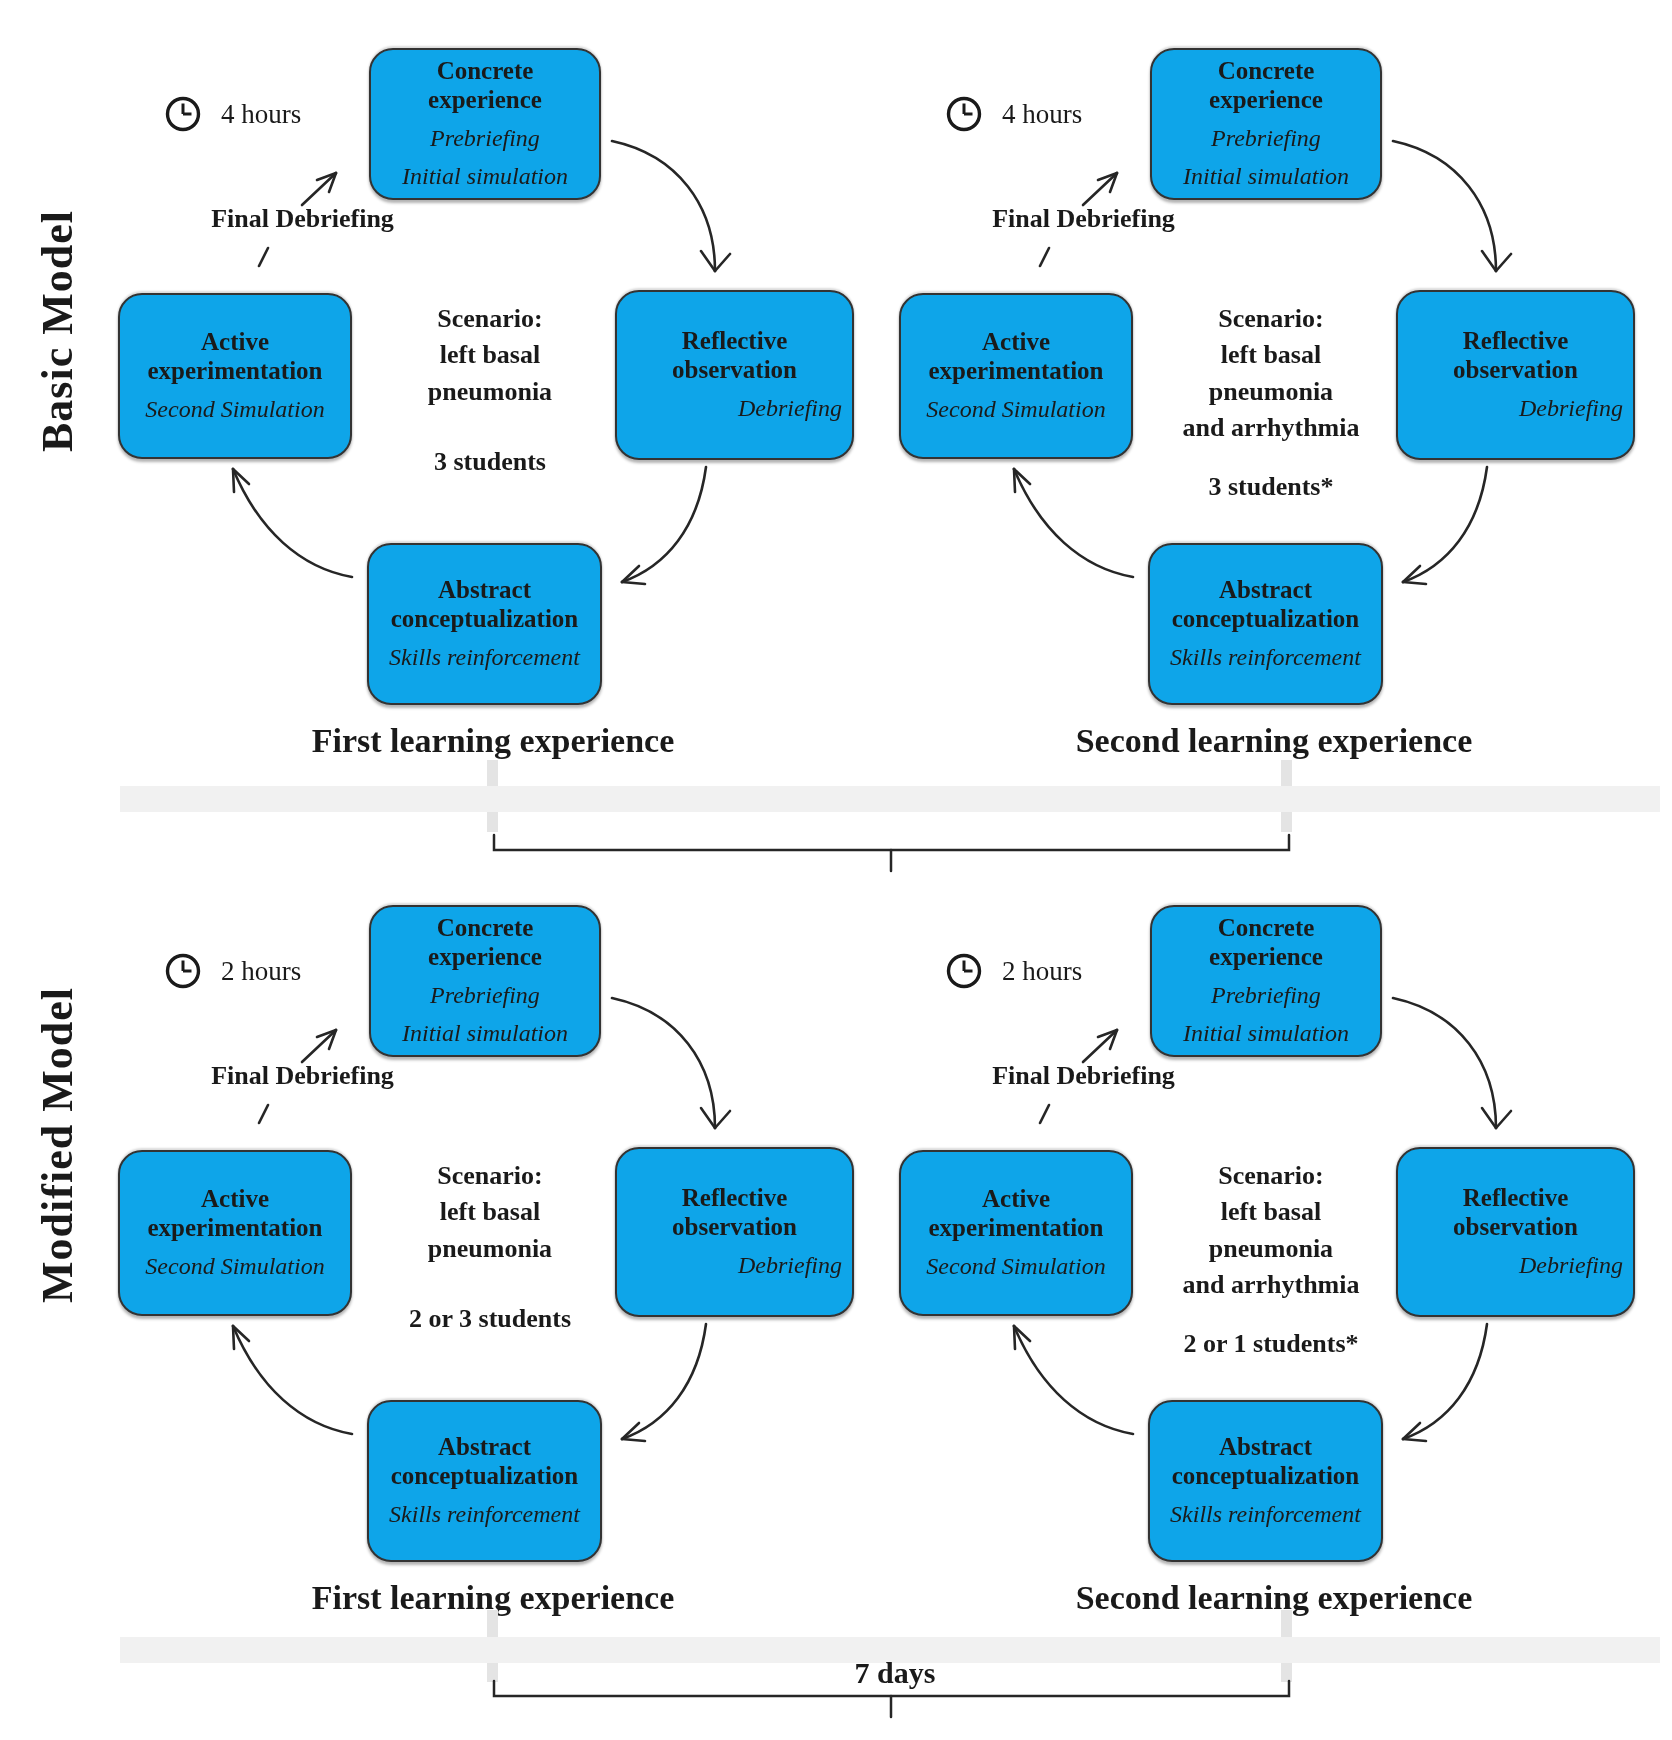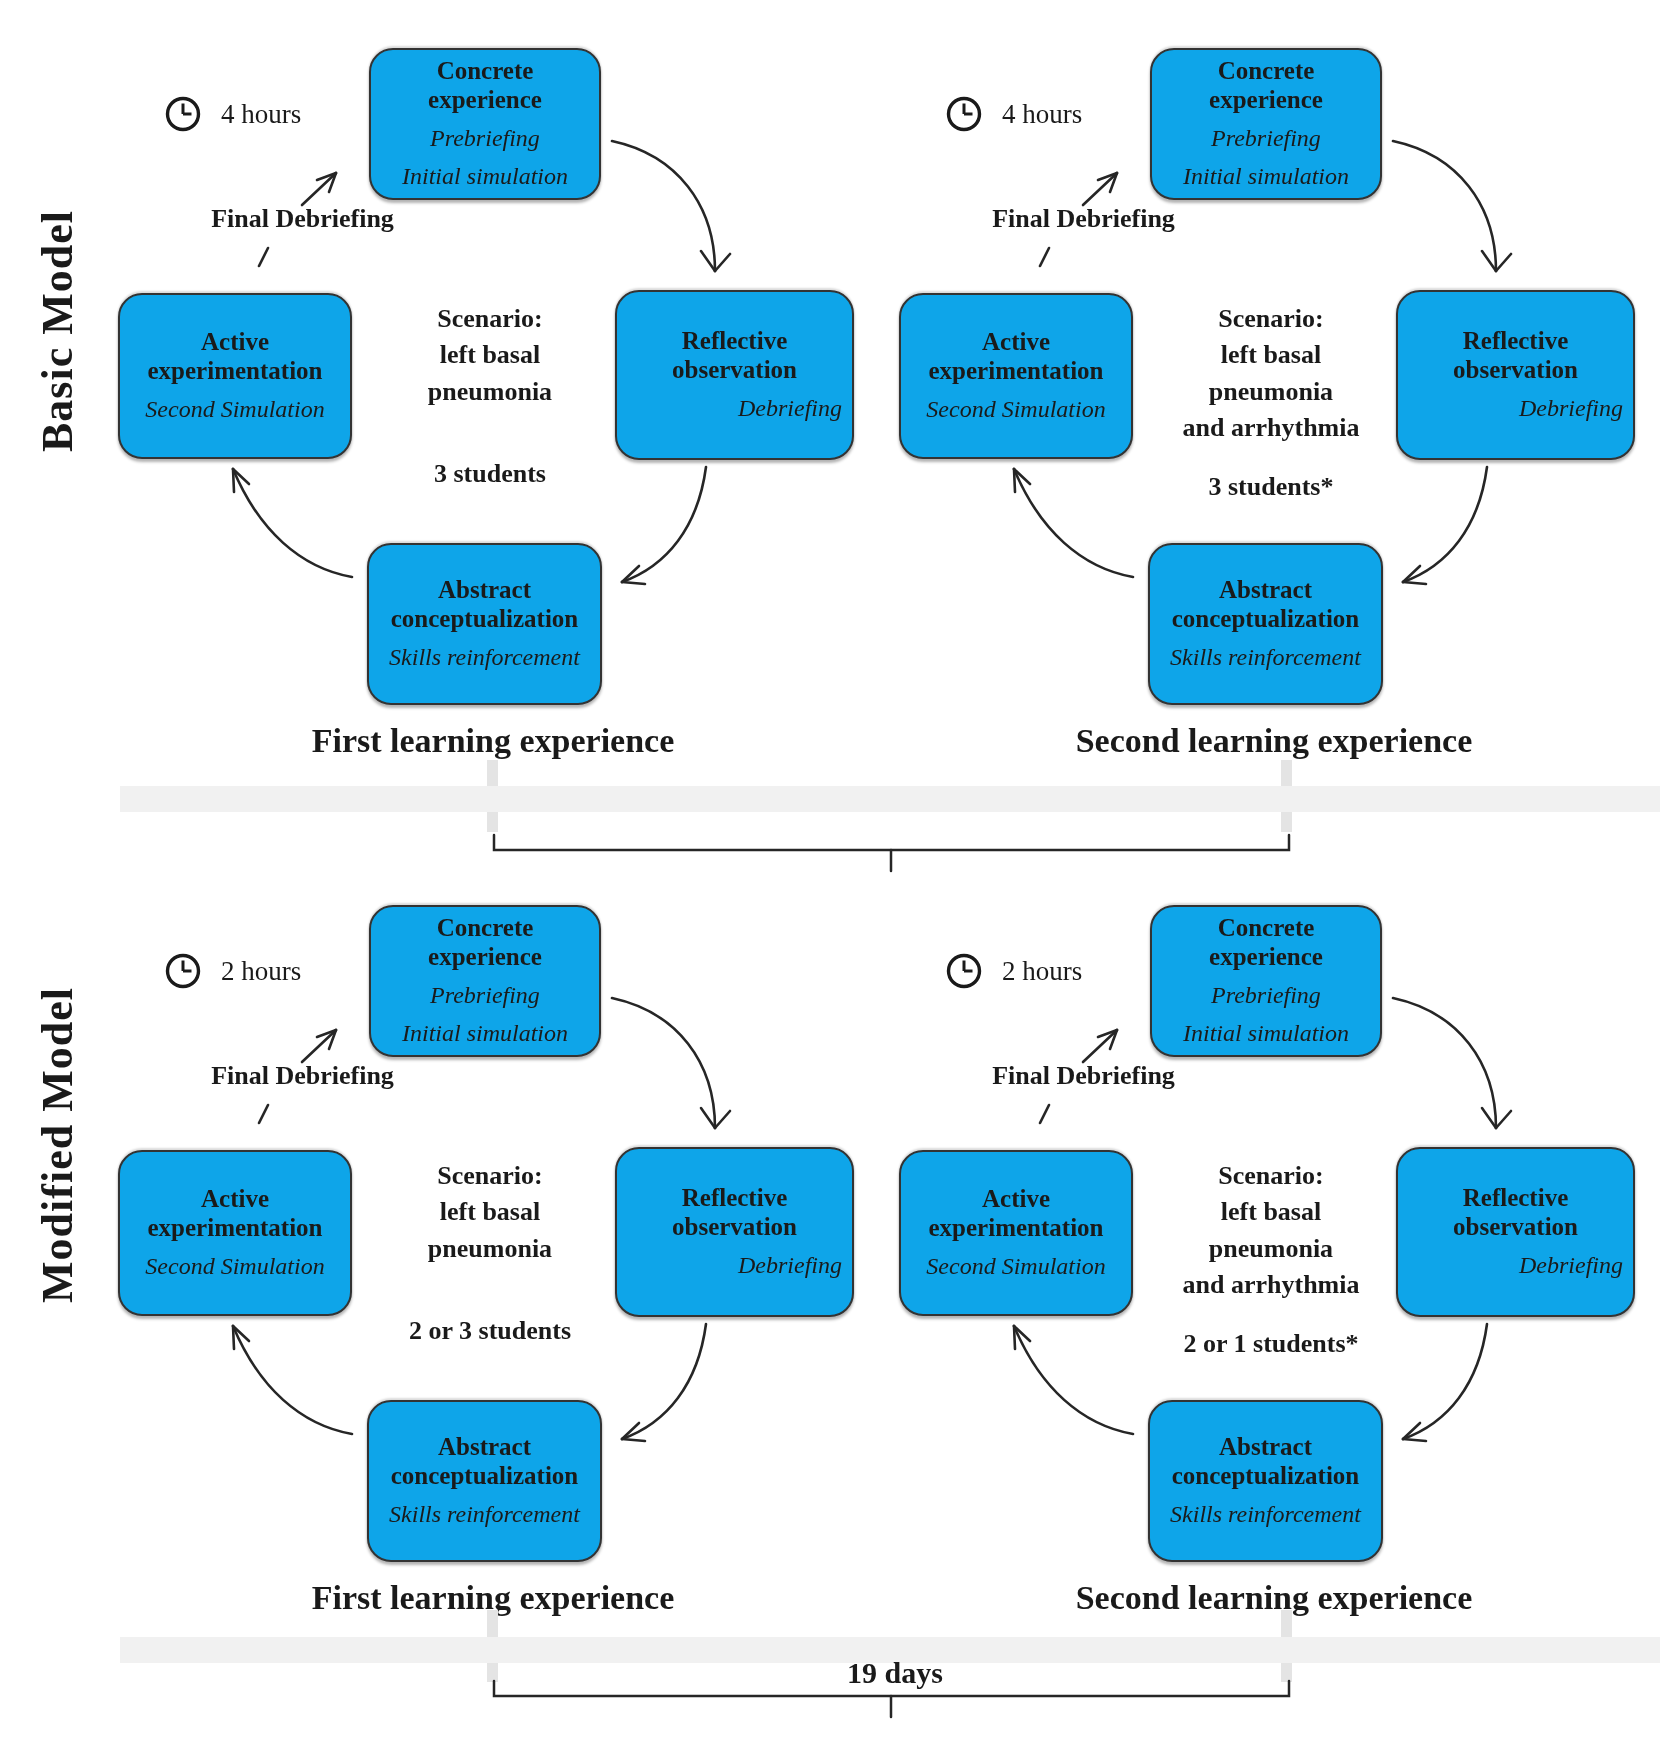--- a/index.html
+++ b/index.html
@@ -42,21 +42,21 @@
   .clock-row { position:absolute; left:78px; top:79px; display:flex; align-items:center; gap:18px; }
   .clock-svg { display:block; }
   .clock-svg circle, .clock-svg path { stroke:#1a1a1a; fill:none; }
   .duration-text { font-weight:normal; font-size:27px; }
 
   .fd { position:absolute; left:100px; top:189px; width:235px; text-align:center;
         font-weight:bold; font-size:26px; }
 
   .scenario { position:absolute; left:285px; top:286px; width:240px; text-align:center;
               font-weight:bold; font-size:26px; line-height:1.4; white-space:pre-line; }
-  .students { position:absolute; left:275px; top:444px; width:260px; text-align:center;
+  .students { position:absolute; left:275px; top:432px; width:260px; text-align:center;
               font-weight:bold; font-size:26px; }
   .cycle--ext .students { top:457px; }
 
   .caption { position:absolute; left:203px; top:707px; width:410px; text-align:center;
              font-weight:bold; font-size:34px; }
 
   
   .tl-band { position:absolute; left:120px; width:1540px; height:26px; background:#f1f1f1; }
   .tl-band--1 { top:786px; }
   .tl-band--2 { top:1637px; }
@@ -340,19 +340,19 @@
 left basal
 pneumonia
 and arrhythmia</div>
     <div class="students">2 or 1 students*</div>
     <div class="caption">Second learning experience</div>
   </section>
 
   <div class="tl-tick tl-tick--2l"></div>
   <div class="tl-tick tl-tick--2r"></div>
   <div class="tl-band tl-band--2"></div>
-  <div class="interval-label interval-label--2">19 days</div>
+  <div class="interval-label interval-label--2">7 days</div>
   <svg class="bracket bracket--2" viewBox="0 0 830 46">
     <path d="M14,6 L14,21 L809,21 L809,6"></path>
     <path d="M411,21 L411,42"></path>
   </svg>
 
 </div>
 
 </body></html>

